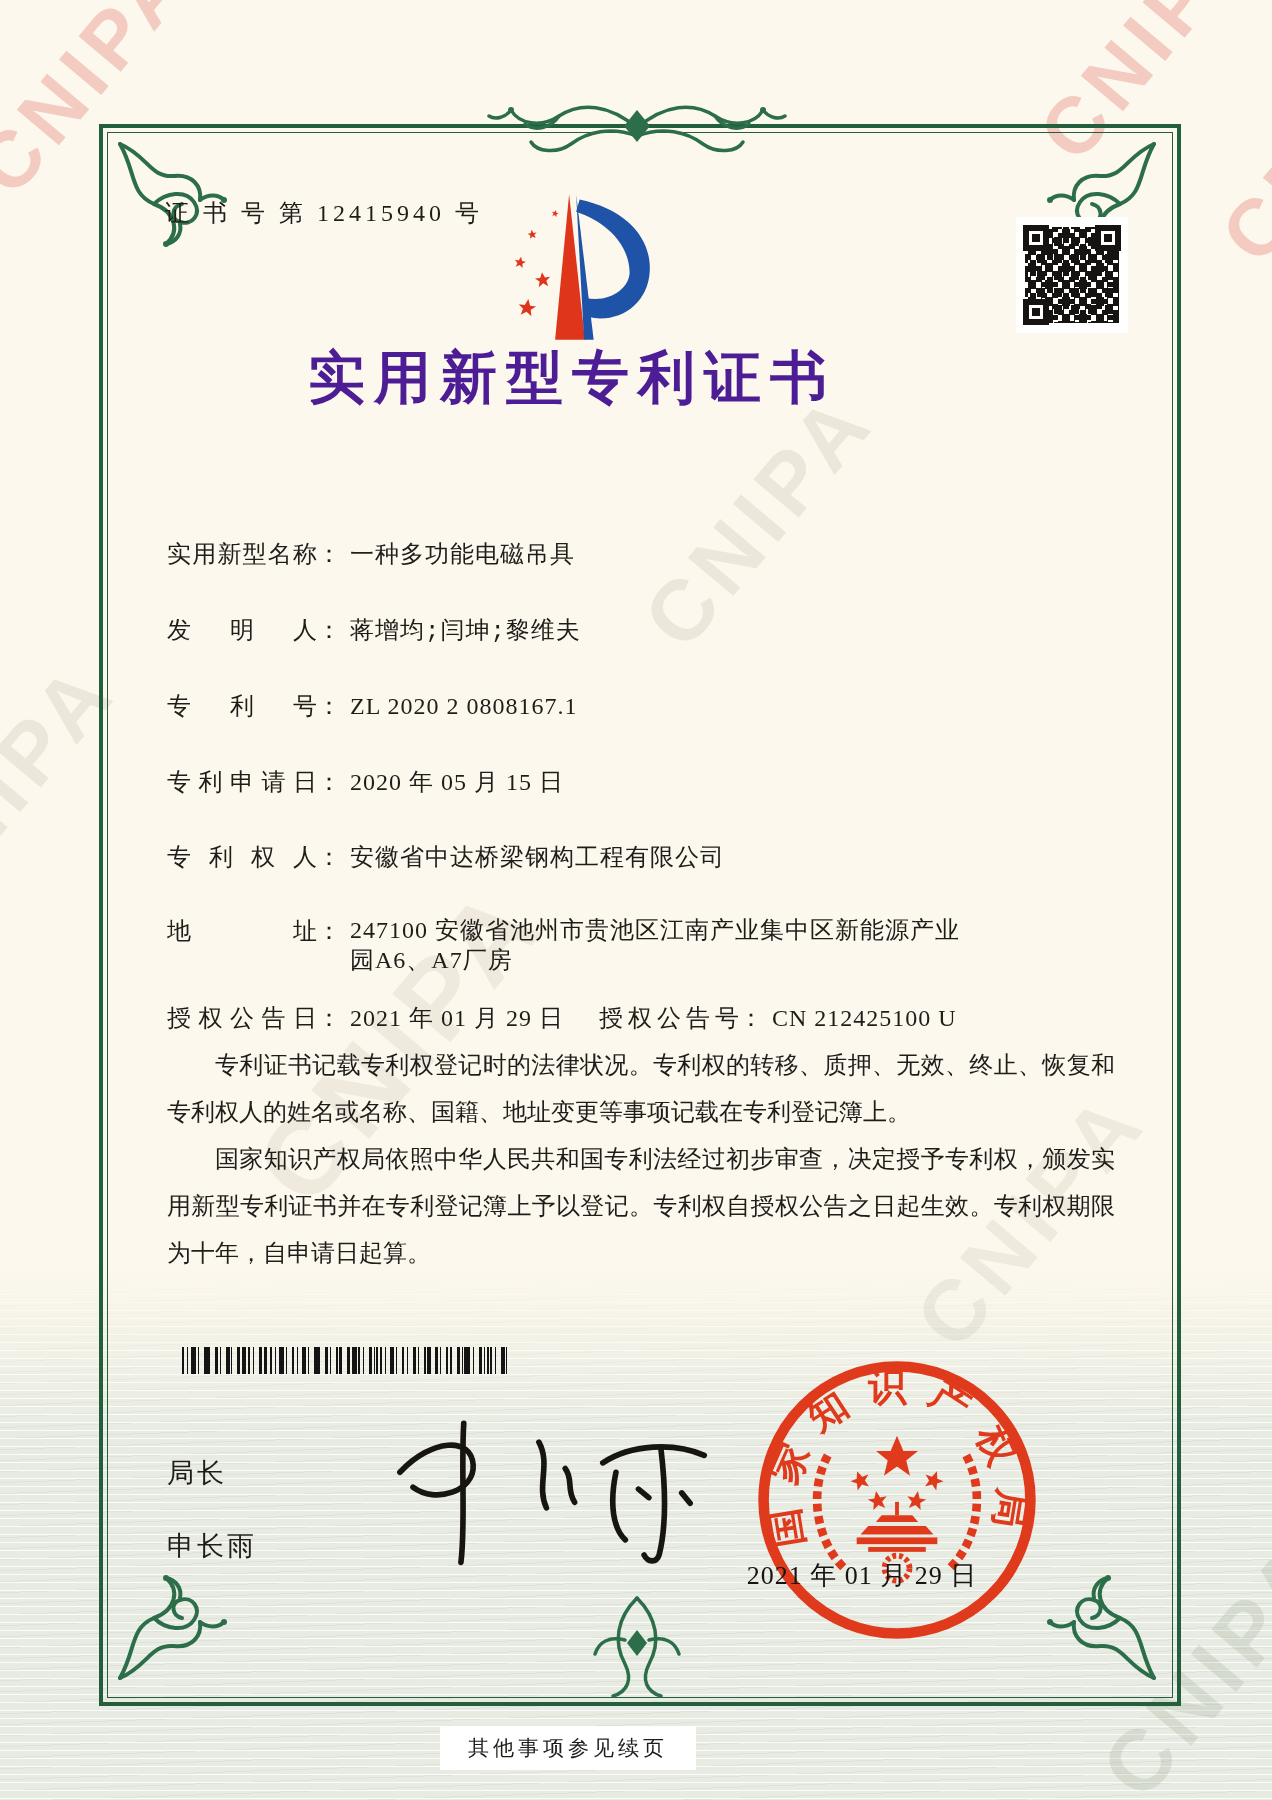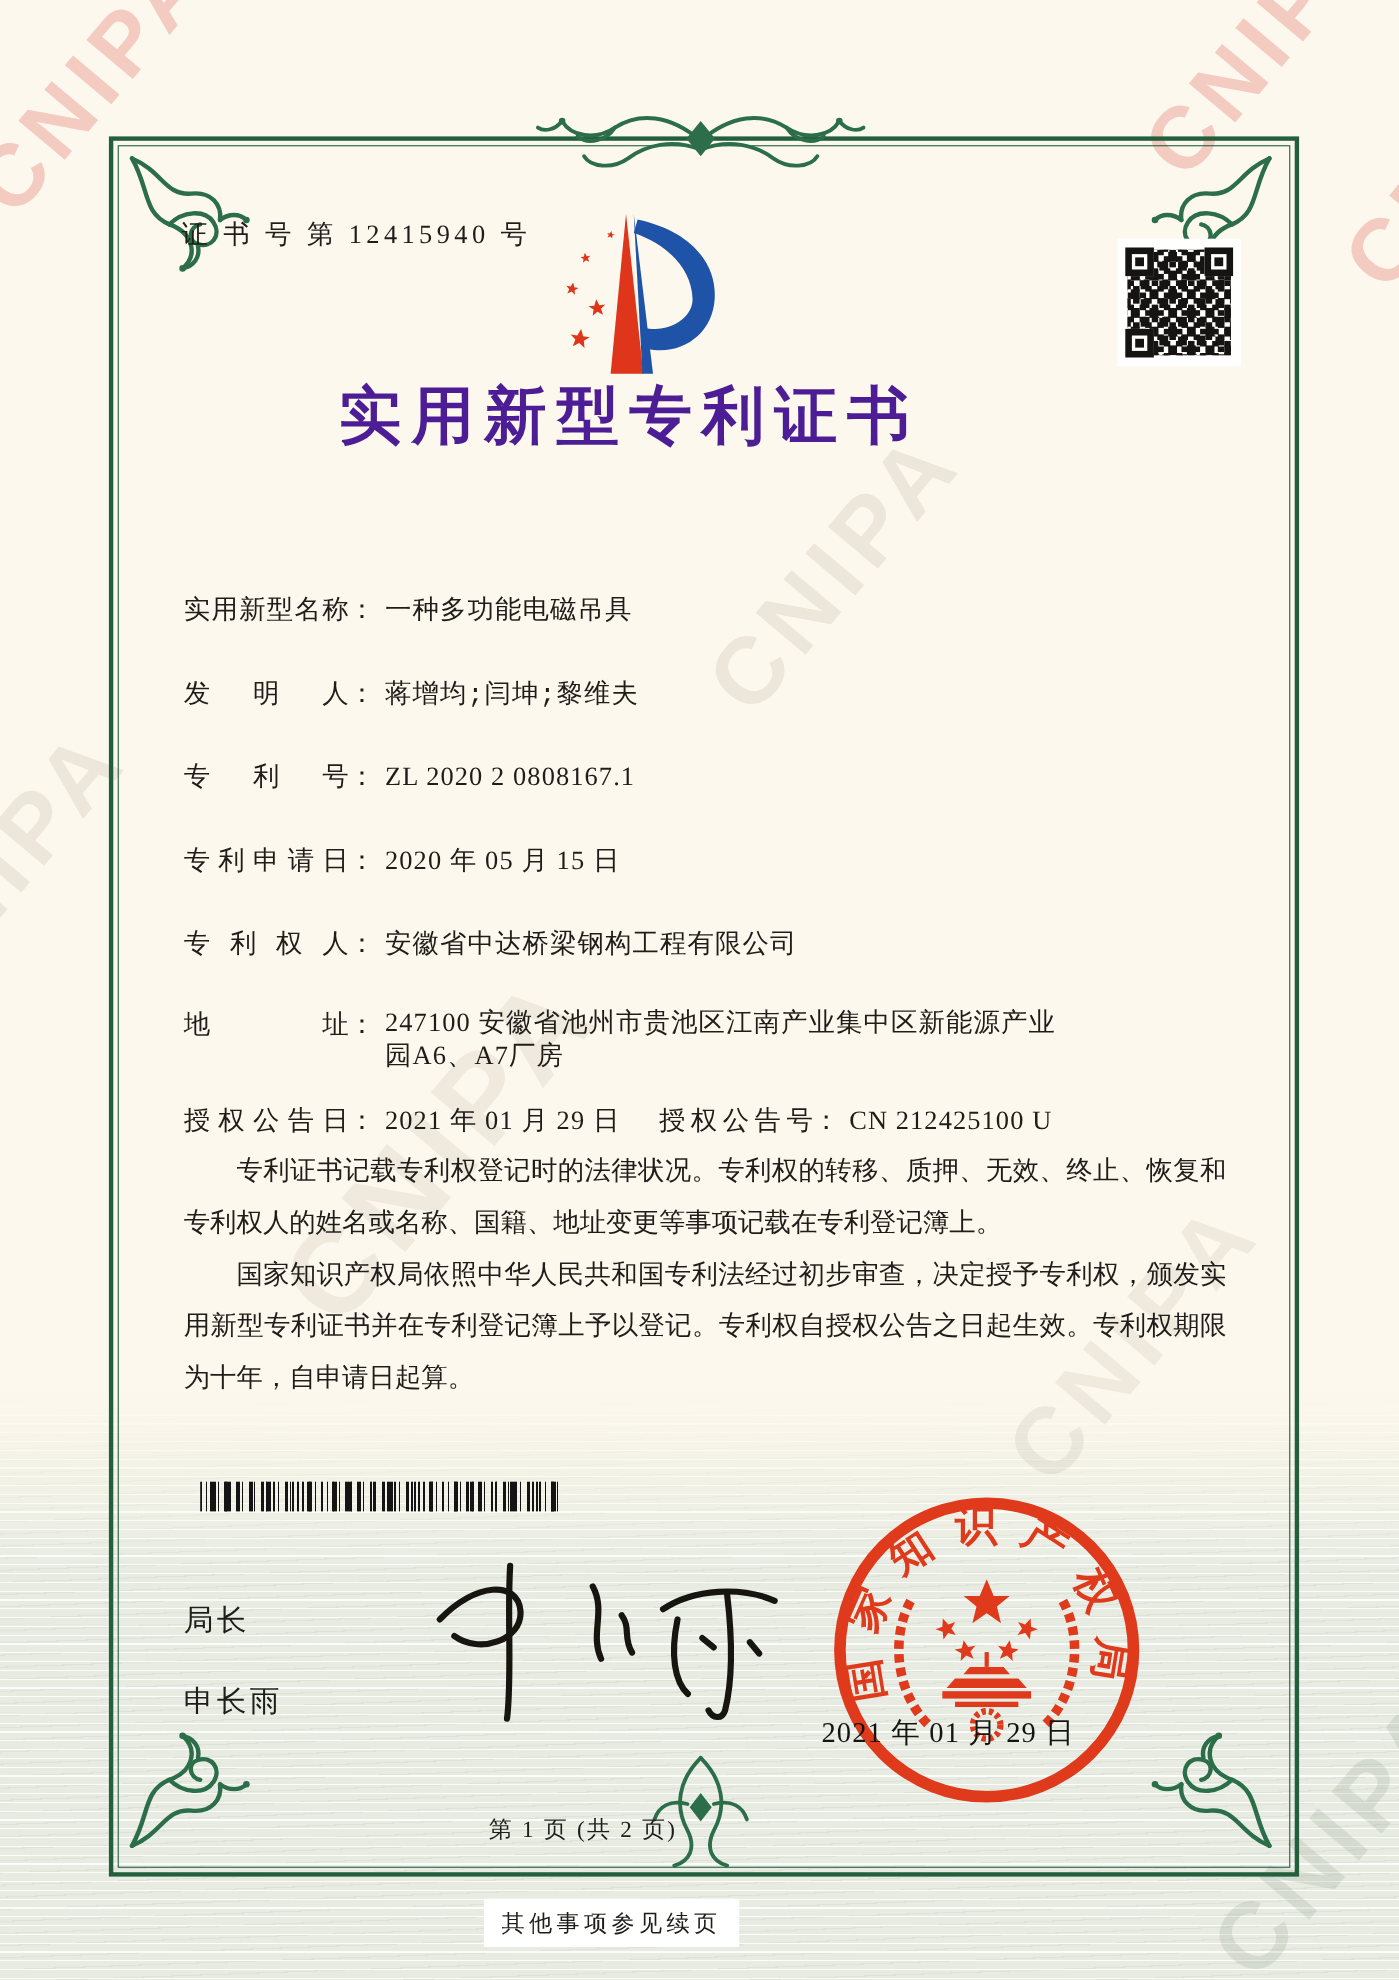--- a/index.html
+++ b/index.html
@@ -72,21 +72,21 @@
 
   .director-title{position:absolute;left:167px;top:1455px;font-size:27px;letter-spacing:3px;}
   .director-name{position:absolute;left:167px;top:1528px;font-size:27px;letter-spacing:3px;}
   .signature{position:absolute;left:378px;top:1414px;}
 
   .seal{position:absolute;left:753px;top:1356px;width:288px;height:288px;}
   .seal-date{position:absolute;left:742px;top:1558px;width:240px;text-align:center;
     font-size:26px;color:#161412;letter-spacing:1px;z-index:6;}
 
   .page-indicator{position:absolute;left:160px;top:1649px;width:740px;text-align:center;font-size:21px;letter-spacing:2px;}
-  .continuation{position:absolute;left:440px;top:1726px;background:#ffffff;padding:8px 16px;
+  .continuation{position:absolute;left:440px;top:1726px;background:#ffffff;padding:8px 28px;
     font-size:21px;letter-spacing:4px;z-index:6;}
 
   .z-content{z-index:4;} .z-seal{z-index:5;}
 </style>
 </head>
 <body>
 
 <div class="page">
 
   <svg width="0" height="0" style="position:absolute" aria-hidden="true">
@@ -273,16 +273,15 @@
       </g>
       <g fill="none" stroke="#e03a1c">
         <path d="M94,220 C64,190 58,136 80,100" stroke-width="9" stroke-dasharray="8 5"></path>
         <path d="M206,220 C236,190 242,136 220,100" stroke-width="9" stroke-dasharray="8 5"></path>
         <circle cx="150" cy="221" r="13" stroke-width="6" stroke-dasharray="4 3"></circle>
       </g>
     </svg>
   </div>
   <div class="seal-date">2021 年 01 月 29 日</div>
 
-  <div class="page-indicator z-content">第 1 页 (共 2 页)</div>
   <div class="continuation">其他事项参见续页</div>
 
 </div>
 
 </body></html>

